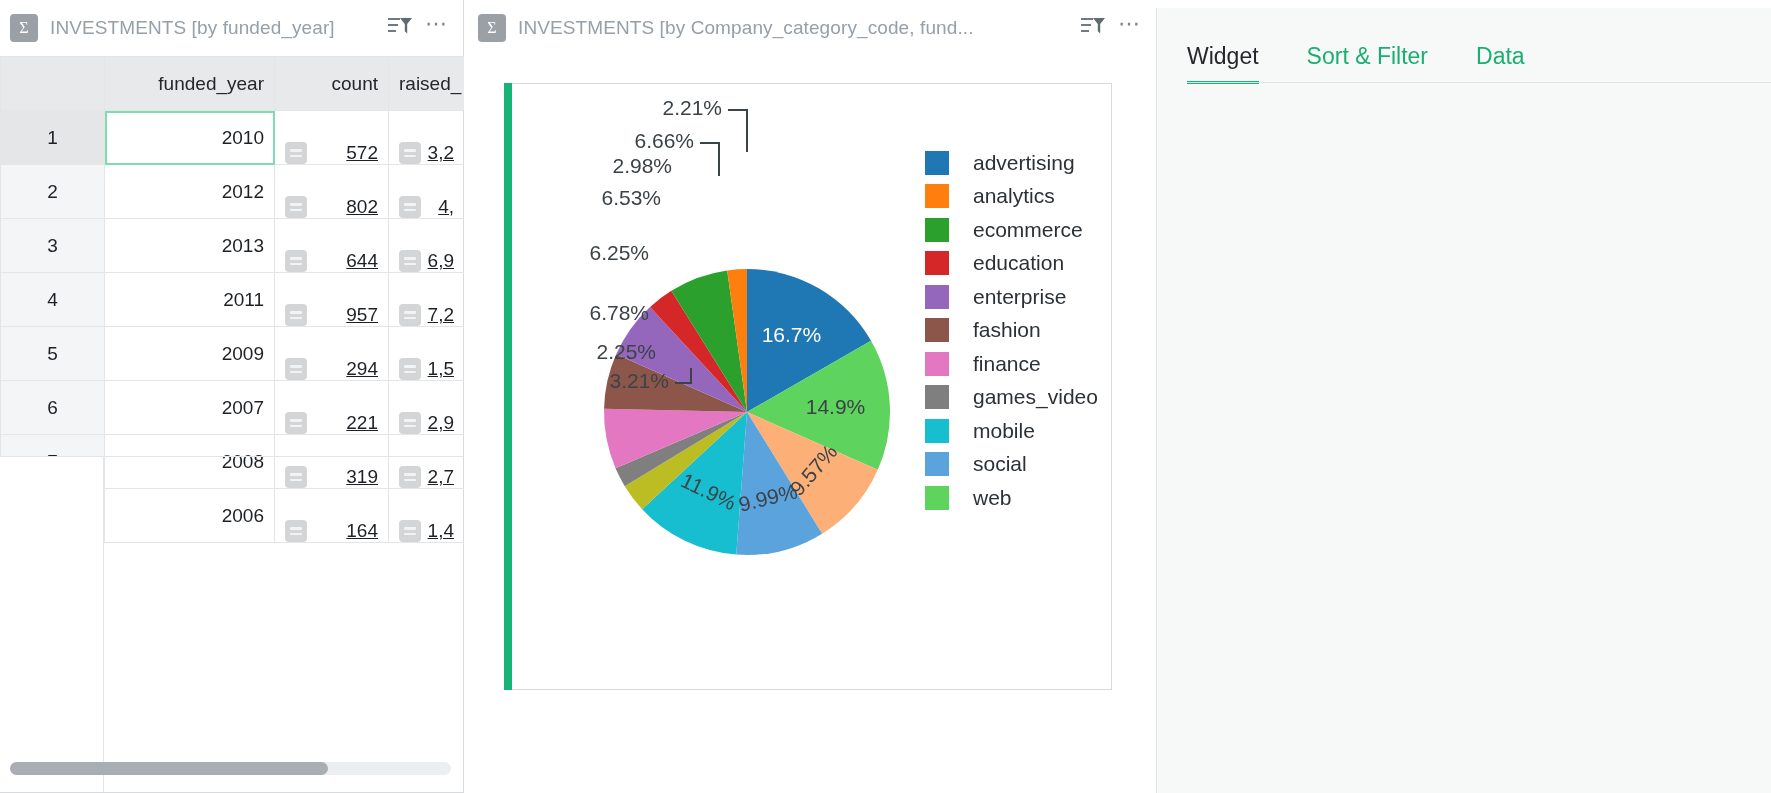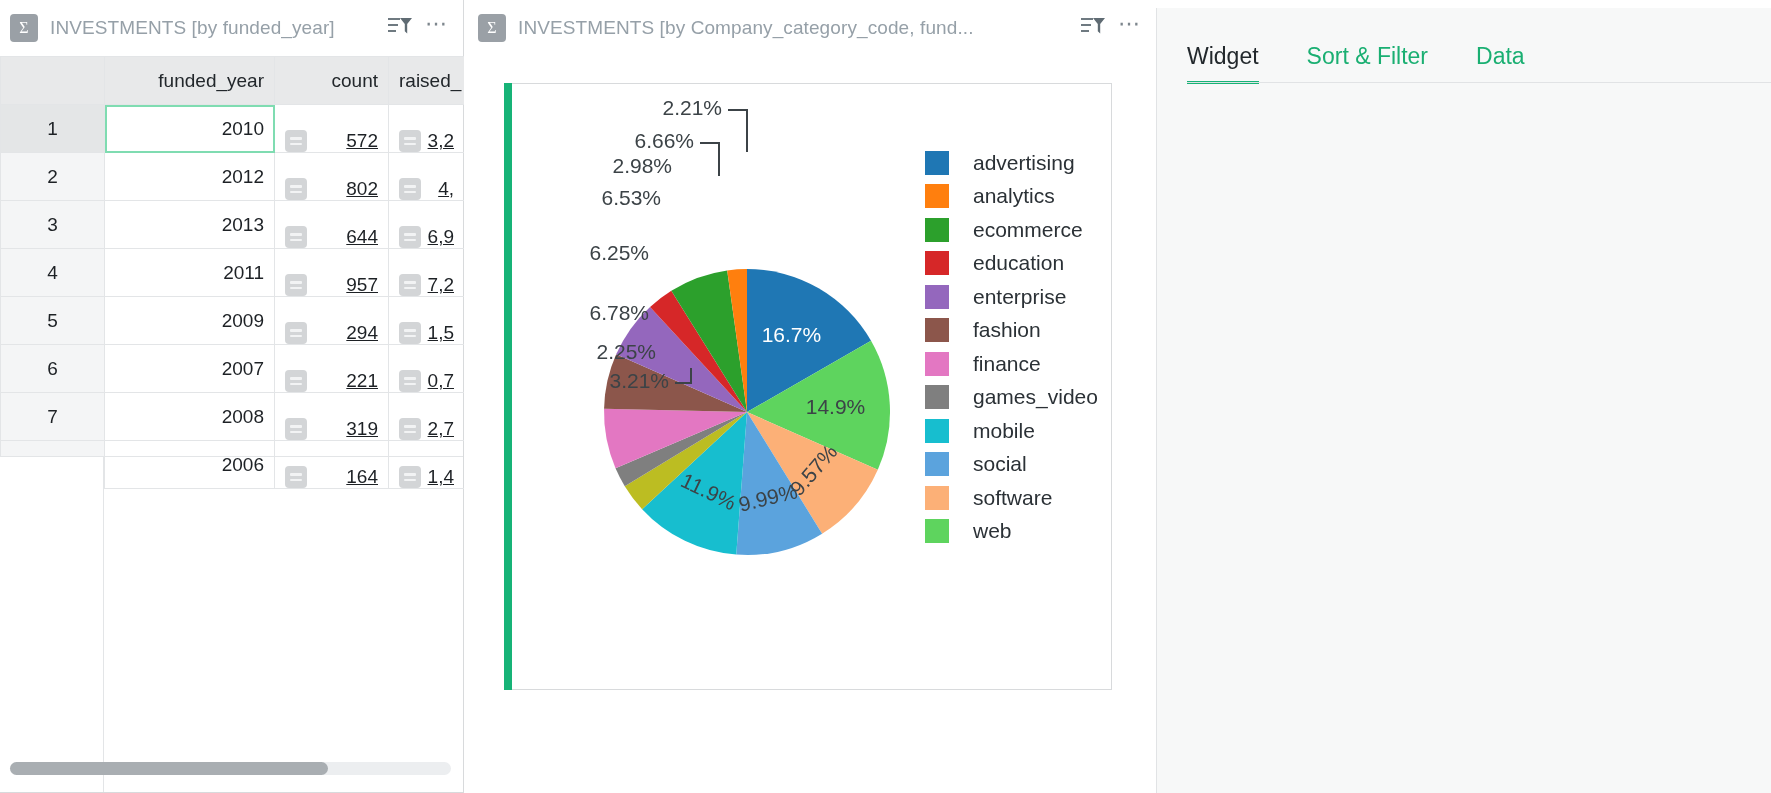--- a/index.html
+++ b/index.html
@@ -31,21 +31,21 @@
     font-size: 19px; color: #96a0a8; white-space: nowrap; overflow: hidden;
     flex: 1 1 auto; letter-spacing: .1px;
   }
   .hdr-icon { flex: 0 0 auto; color: #5f6b73; cursor: pointer; }
   .dots { font-size: 22px; color: #7d868d; letter-spacing: 2px; line-height: 10px; padding-bottom: 8px; }
 
   table.grid { border-collapse: collapse; width: 100%; table-layout: fixed; }
   table.grid th, table.grid td {
     border: 1px solid #e3e5e7;
     font-size: 19px; color: #1d2125;
-    height: 48px; padding: 0 10px;
+    height: 54px; padding: 0 10px;
     overflow: hidden; white-space: nowrap;
   }
   table.grid th { background: #e8e9ea; font-weight: normal; text-align: right; color:#22272b; }
   th.col-idx, td.col-idx { width: 104px; background: #f4f5f6; text-align: center; color: #42484d; }
   th.col-idx { background:#f0f1f2; }
   tr.row-active td.col-idx { background: #e4e6e7; }
   th.c-year, td.c-year { width: 170px; text-align: right; }
   th.c-count, td.c-count { width: 114px; text-align: right; }
   th.c-raised, td.c-raised { width: 76px; text-align: right; }
   td.cell-sel {
@@ -237,21 +237,21 @@
           <td class="c-year">2007</td>
           <td class="c-count">
             <div class="cellwrap">
                 <span class="eq-icon"></span>
                 <span class="cellnum">221</span>
               </div>
           </td>
           <td class="c-raised">
             <div class="cellwrap">
                 <span class="eq-icon"></span>
-                <span class="cellnum">0,7</span>
+                <span class="cellnum">2,9</span>
               </div>
           </td>
         </tr>
         <tr>
           <td class="col-idx">7</td>
           <td class="c-year">2008</td>
           <td class="c-count">
             <div class="cellwrap">
                 <span class="eq-icon"></span>
                 <span class="cellnum">319</span>
@@ -381,24 +381,20 @@
             </div>
             <div class="legend-row">
               <span class="legend-swatch" style="background: rgb(23, 190, 207);"></span>
               <span class="legend-label">mobile</span>
             </div>
             <div class="legend-row">
               <span class="legend-swatch" style="background: rgb(91, 163, 221);"></span>
               <span class="legend-label">social</span>
             </div>
             <div class="legend-row">
-              <span class="legend-swatch" style="background: rgb(252, 176, 119);"></span>
-              <span class="legend-label">software</span>
-            </div>
-            <div class="legend-row">
               <span class="legend-swatch" style="background: rgb(94, 212, 94);"></span>
               <span class="legend-label">web</span>
             </div>
           </div>
       </div>
     </div>
     <div id="chart-accent"></div>
   </div>
 
   <div id="sidebar">

